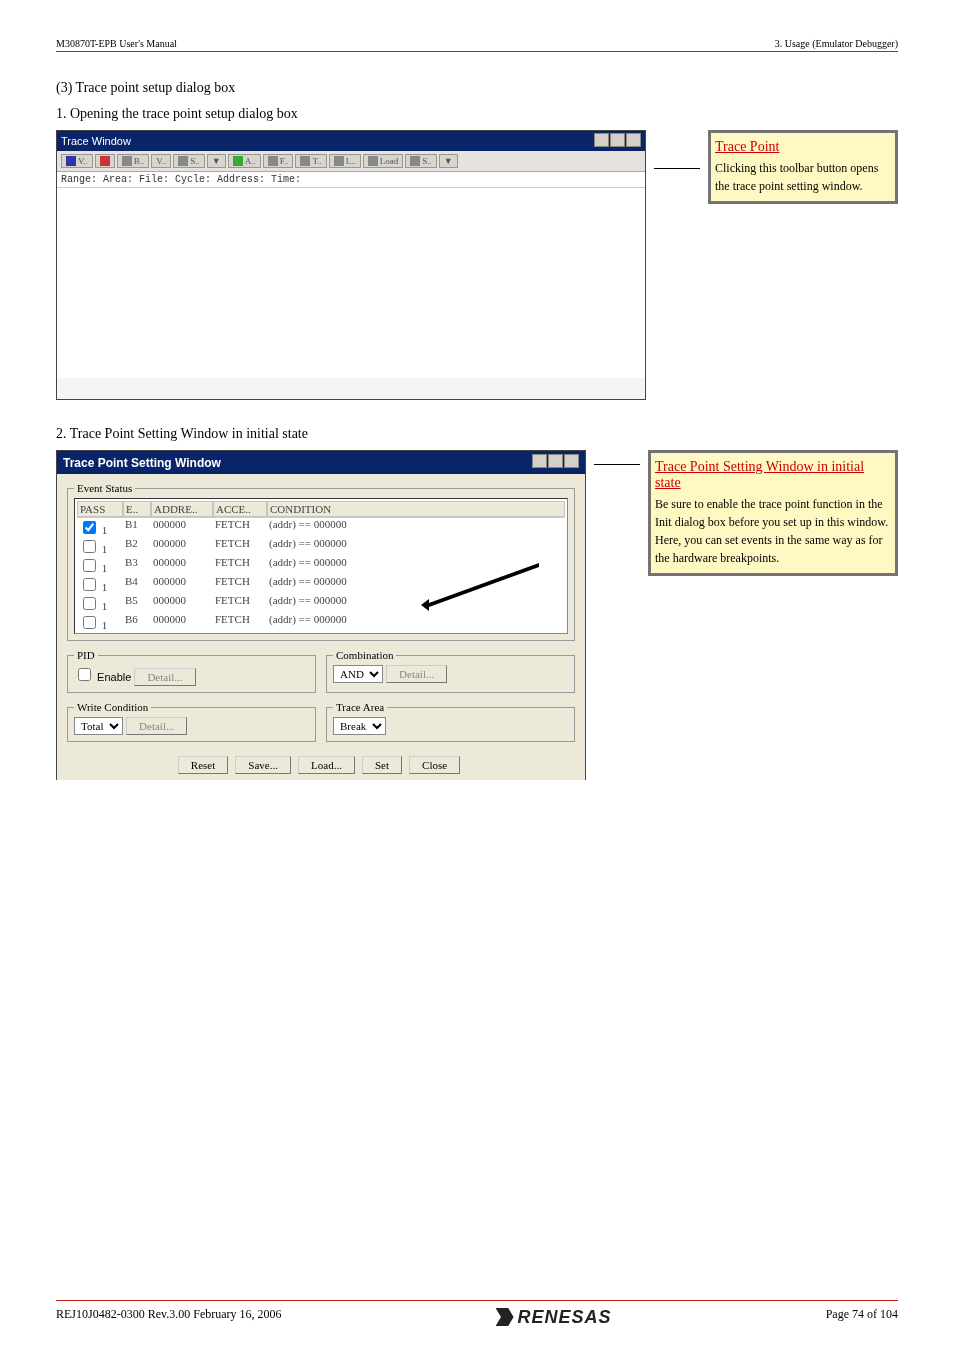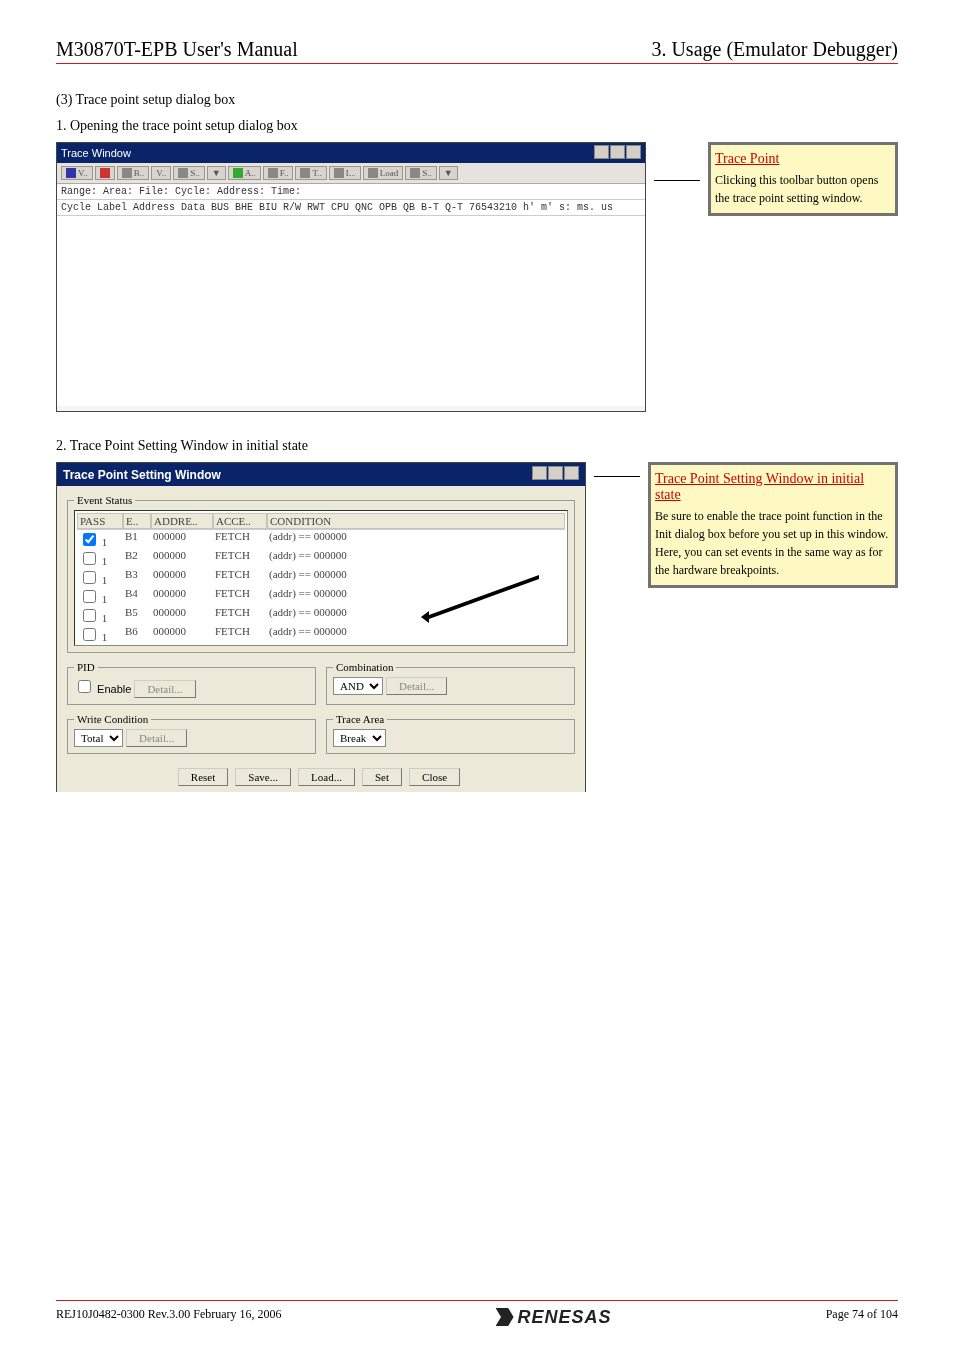--- a/index.html
+++ b/index.html
@@ -1,17 +1,17 @@
 <!DOCTYPE html>
 <html><head>
 <meta charset="utf-8">
 <style>
   body{margin:0;background:#fff;font-family:"Times New Roman",serif;font-size:14px;color:#000}
   .page{width:954px;min-height:1350px;margin:0 auto;box-sizing:border-box;padding:38px 56px 20px 56px;position:relative}
-  .topbar{display:flex;justify-content:space-between;font-size:20px}
+  .topbar{display:flex;justify-content:space-between;font-size:10px}
   .rule{border-top:1.5px solid #cc1b1b;margin:2px 0 28px 0}
   .sect{font-size:14px;margin:0 0 10px 0}
   .sub{font-size:14px;margin:10px 0 8px 0}
   .row{display:flex;align-items:flex-start;gap:8px}
   .shot1{width:590px;height:270px;border:1px solid #444;background:#f5f5f5;position:relative;box-sizing:border-box}
   .tw-title{background:#0a246a;color:#fff;font:11px Tahoma,Arial;padding:2px 4px;display:flex;justify-content:space-between;align-items:center}
   .tw-wbtns span{display:inline-block;width:13px;height:12px;background:#d4d0c8;border:1px solid #888;margin-left:1px}
   .tw-tb{background:#e6e3de;border-bottom:1px solid #aaa;padding:3px 4px;display:flex;gap:2px;flex-wrap:wrap}
   .tw-btn{border:1px solid #9a978e;background:#d8d5cf;font:9px Tahoma;padding:1px 4px;color:#555;display:flex;align-items:center;gap:2px}
   .tw-icon{width:10px;height:10px;display:inline-block;background:#888}
@@ -79,21 +79,20 @@
       <span class="tw-btn">▼</span>
       <span class="tw-btn"><span class="tw-icon grn"></span>A..</span>
       <span class="tw-btn"><span class="tw-icon"></span>F..</span>
       <span class="tw-btn"><span class="tw-icon"></span>T..</span>
       <span class="tw-btn"><span class="tw-icon"></span>L..</span>
       <span class="tw-btn"><span class="tw-icon"></span>Load</span>
       <span class="tw-btn"><span class="tw-icon"></span>S..</span>
       <span class="tw-btn">▼</span>
     </div>
     <div class="tw-body">Range:   Area:  File:  Cycle:  Address:  Time:</div>
-    <div class="tw-body">Cycle   Label      Address Data BUS BHE BIU  R/W  RWT  CPU QNC OPB QB B-T Q-T 76543210   h' m' s: ms. us</div>
     <div class="tw-area"></div>
   </div>
   <div class="leader"></div>
   <div class="callouts">
     <div class="cbox">
       <div class="hd">Trace Point</div>
       <div class="bd">Clicking this toolbar button opens the trace point setting window.</div>
     </div>
   </div>
 </div>

